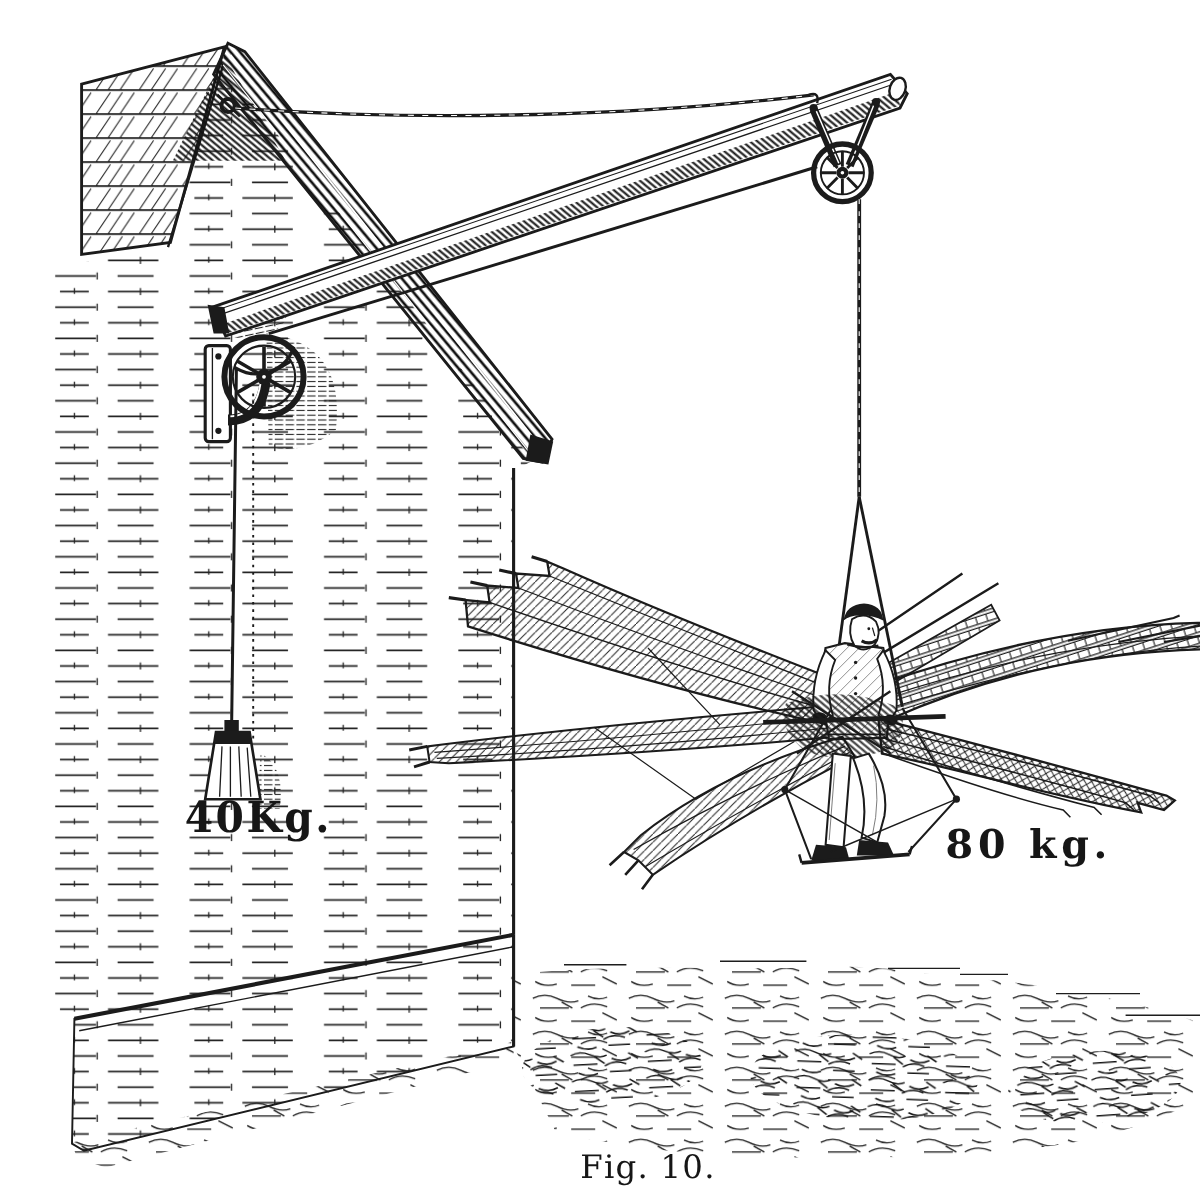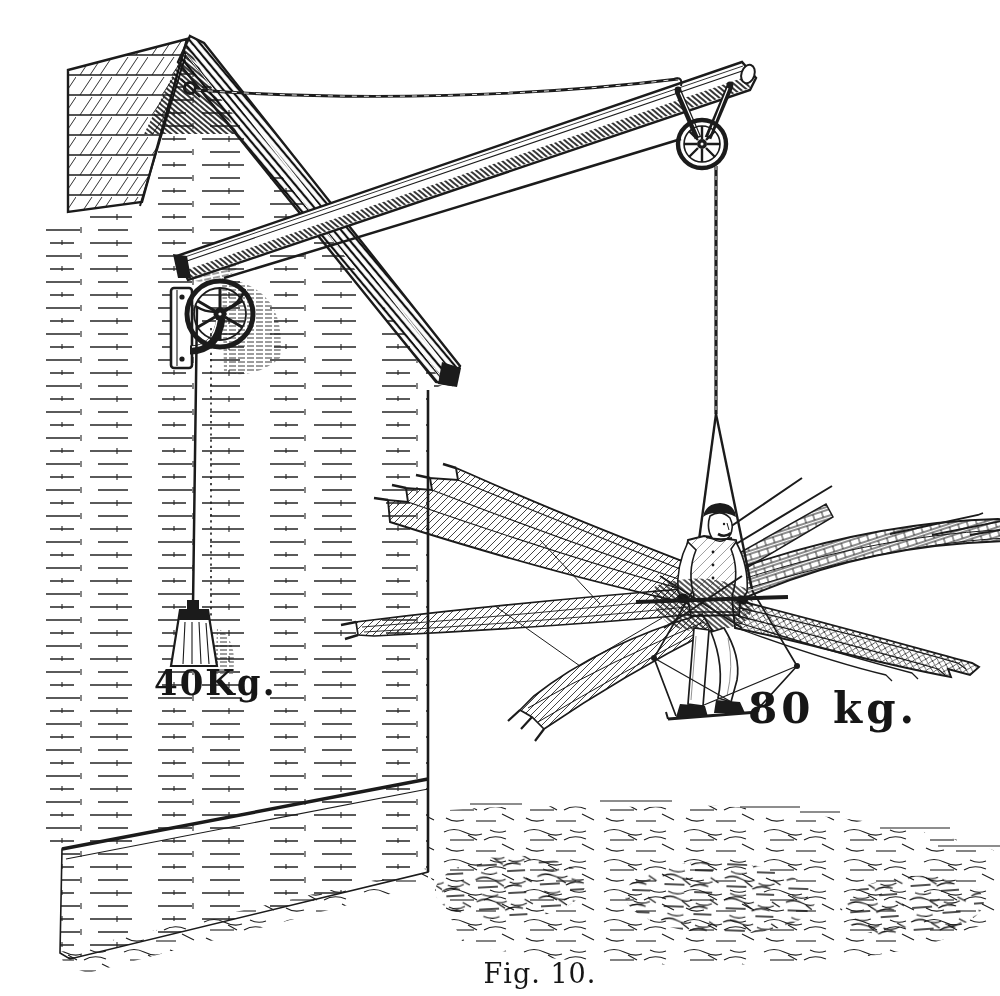--- a/index.html
+++ b/index.html
@@ -1,21 +1,21 @@
 <!DOCTYPE html>
 <html><head>
 <meta charset="utf-8">
 <style>
   html,body{margin:0;padding:0;background:#ffffff;}
   #stage{position:relative;width:1000px;height:996px;background:#ffffff;overflow:hidden;
          font-family:"DejaVu Serif", serif;color:#1b1b1b;}
   #art{position:absolute;left:0;top:0;width:1000px;height:996px;}
   .wlabel{position:absolute;color:#161616;font-family:"DejaVu Serif", serif;font-weight:700;white-space:nowrap;}
   #label-40{left:114px;top:646px;font-size:34px;letter-spacing:2px;transform:scaleY(1.05);}
-  #label-80{left:708px;top:668px;font-size:42px;letter-spacing:4px;}
+  #label-80{left:748px;top:668px;font-size:33px;letter-spacing:4px;}
   #caption{position:absolute;left:0;top:942px;width:100%;text-align:center;
            font-size:27px;font-weight:400;letter-spacing:1px;color:#161616;}
 </style>
 </head>
 <body>
 
 <figure id="stage">
   <svg id="art" viewBox="0 0 1000 996" xmlns="http://www.w3.org/2000/svg">
     <defs>
       <pattern id="brickP" width="112" height="26" patternUnits="userSpaceOnUse">

